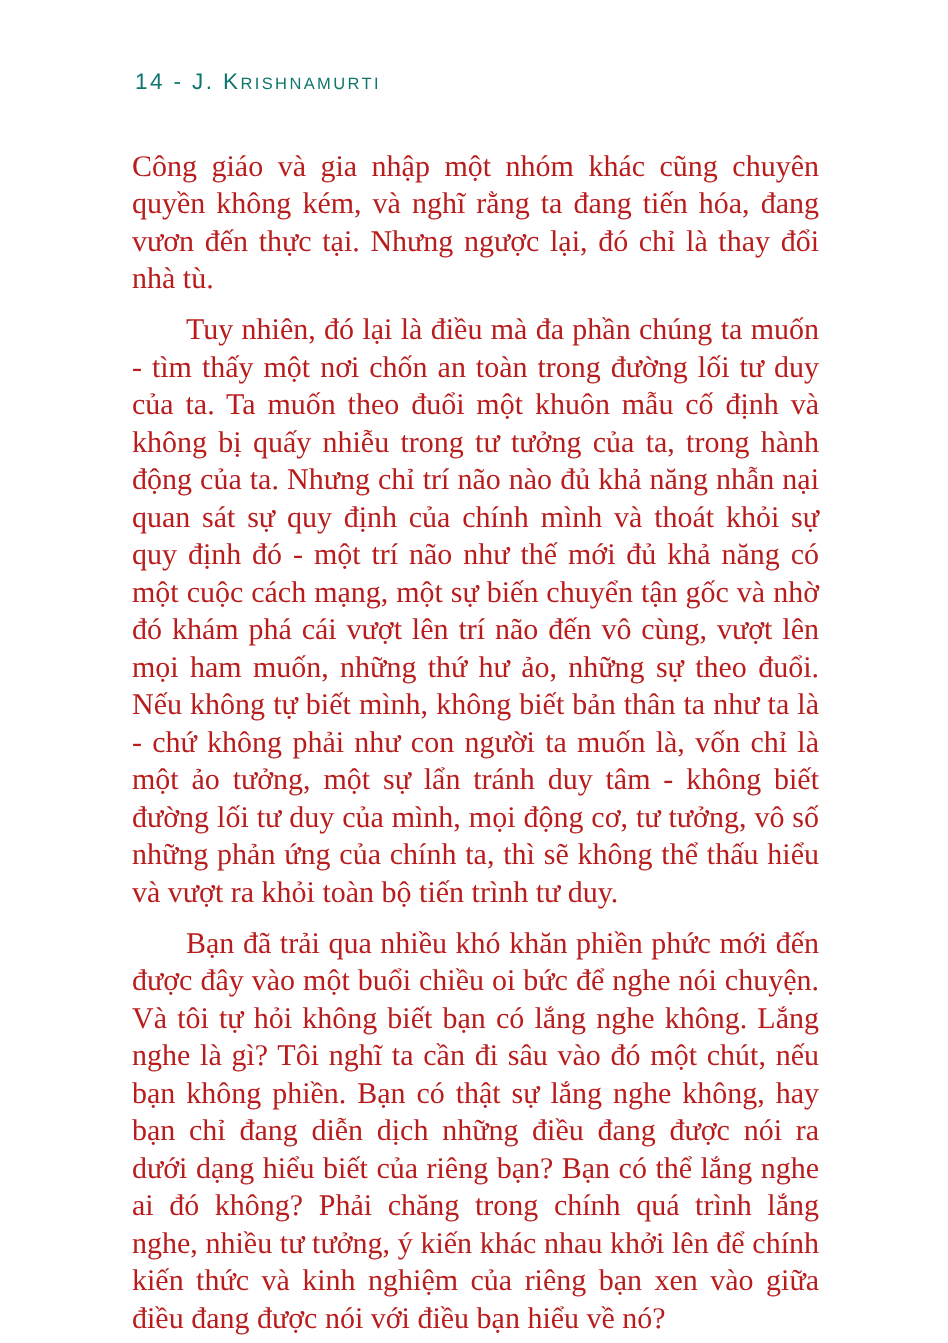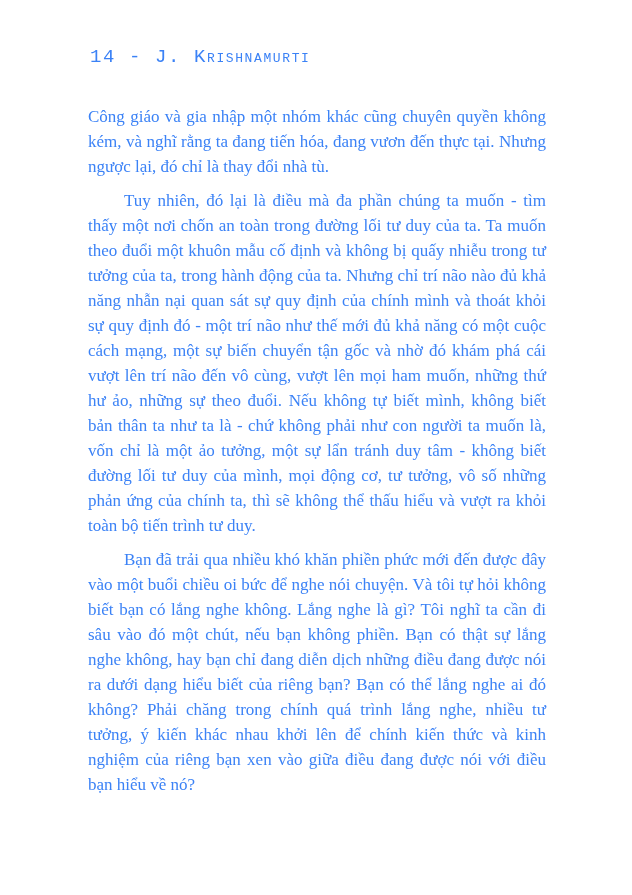--- a/index.html
+++ b/index.html
@@ -12,32 +12,32 @@
     width: 632px;
     height: 895px;
     margin: 0 auto;
     background: #ffffff;
     box-sizing: border-box;
     padding: 46px 86px 30px 88px;
     overflow: hidden;
     font-family: "Liberation Serif", "DejaVu Serif", serif;
   }
   .running-head {
-    font-family: Liberation Mono, monospace;
+    font-family: Liberation Sans, sans-serif;
     font-variant: small-caps;
-    font-size: 19px;
+    font-size: 15px;
     letter-spacing: 1.6px;
-    color: #3b82f6;
+    color: #0f766e;
     margin: 0 0 36px 2px;
     user-select: none;
   }
   .body-text {
-    font-size: 17px;
+    font-size: 20px;
     line-height: 25px;
-    color: #3b82f6;
+    color: #b91c1c;
     text-align: justify;
     text-justify: inter-word;
   }
   .para {
     margin: 0 0 9px 0;
   }
   .para.indent {
     text-indent: 36px;
   }
   .para.no-indent {

